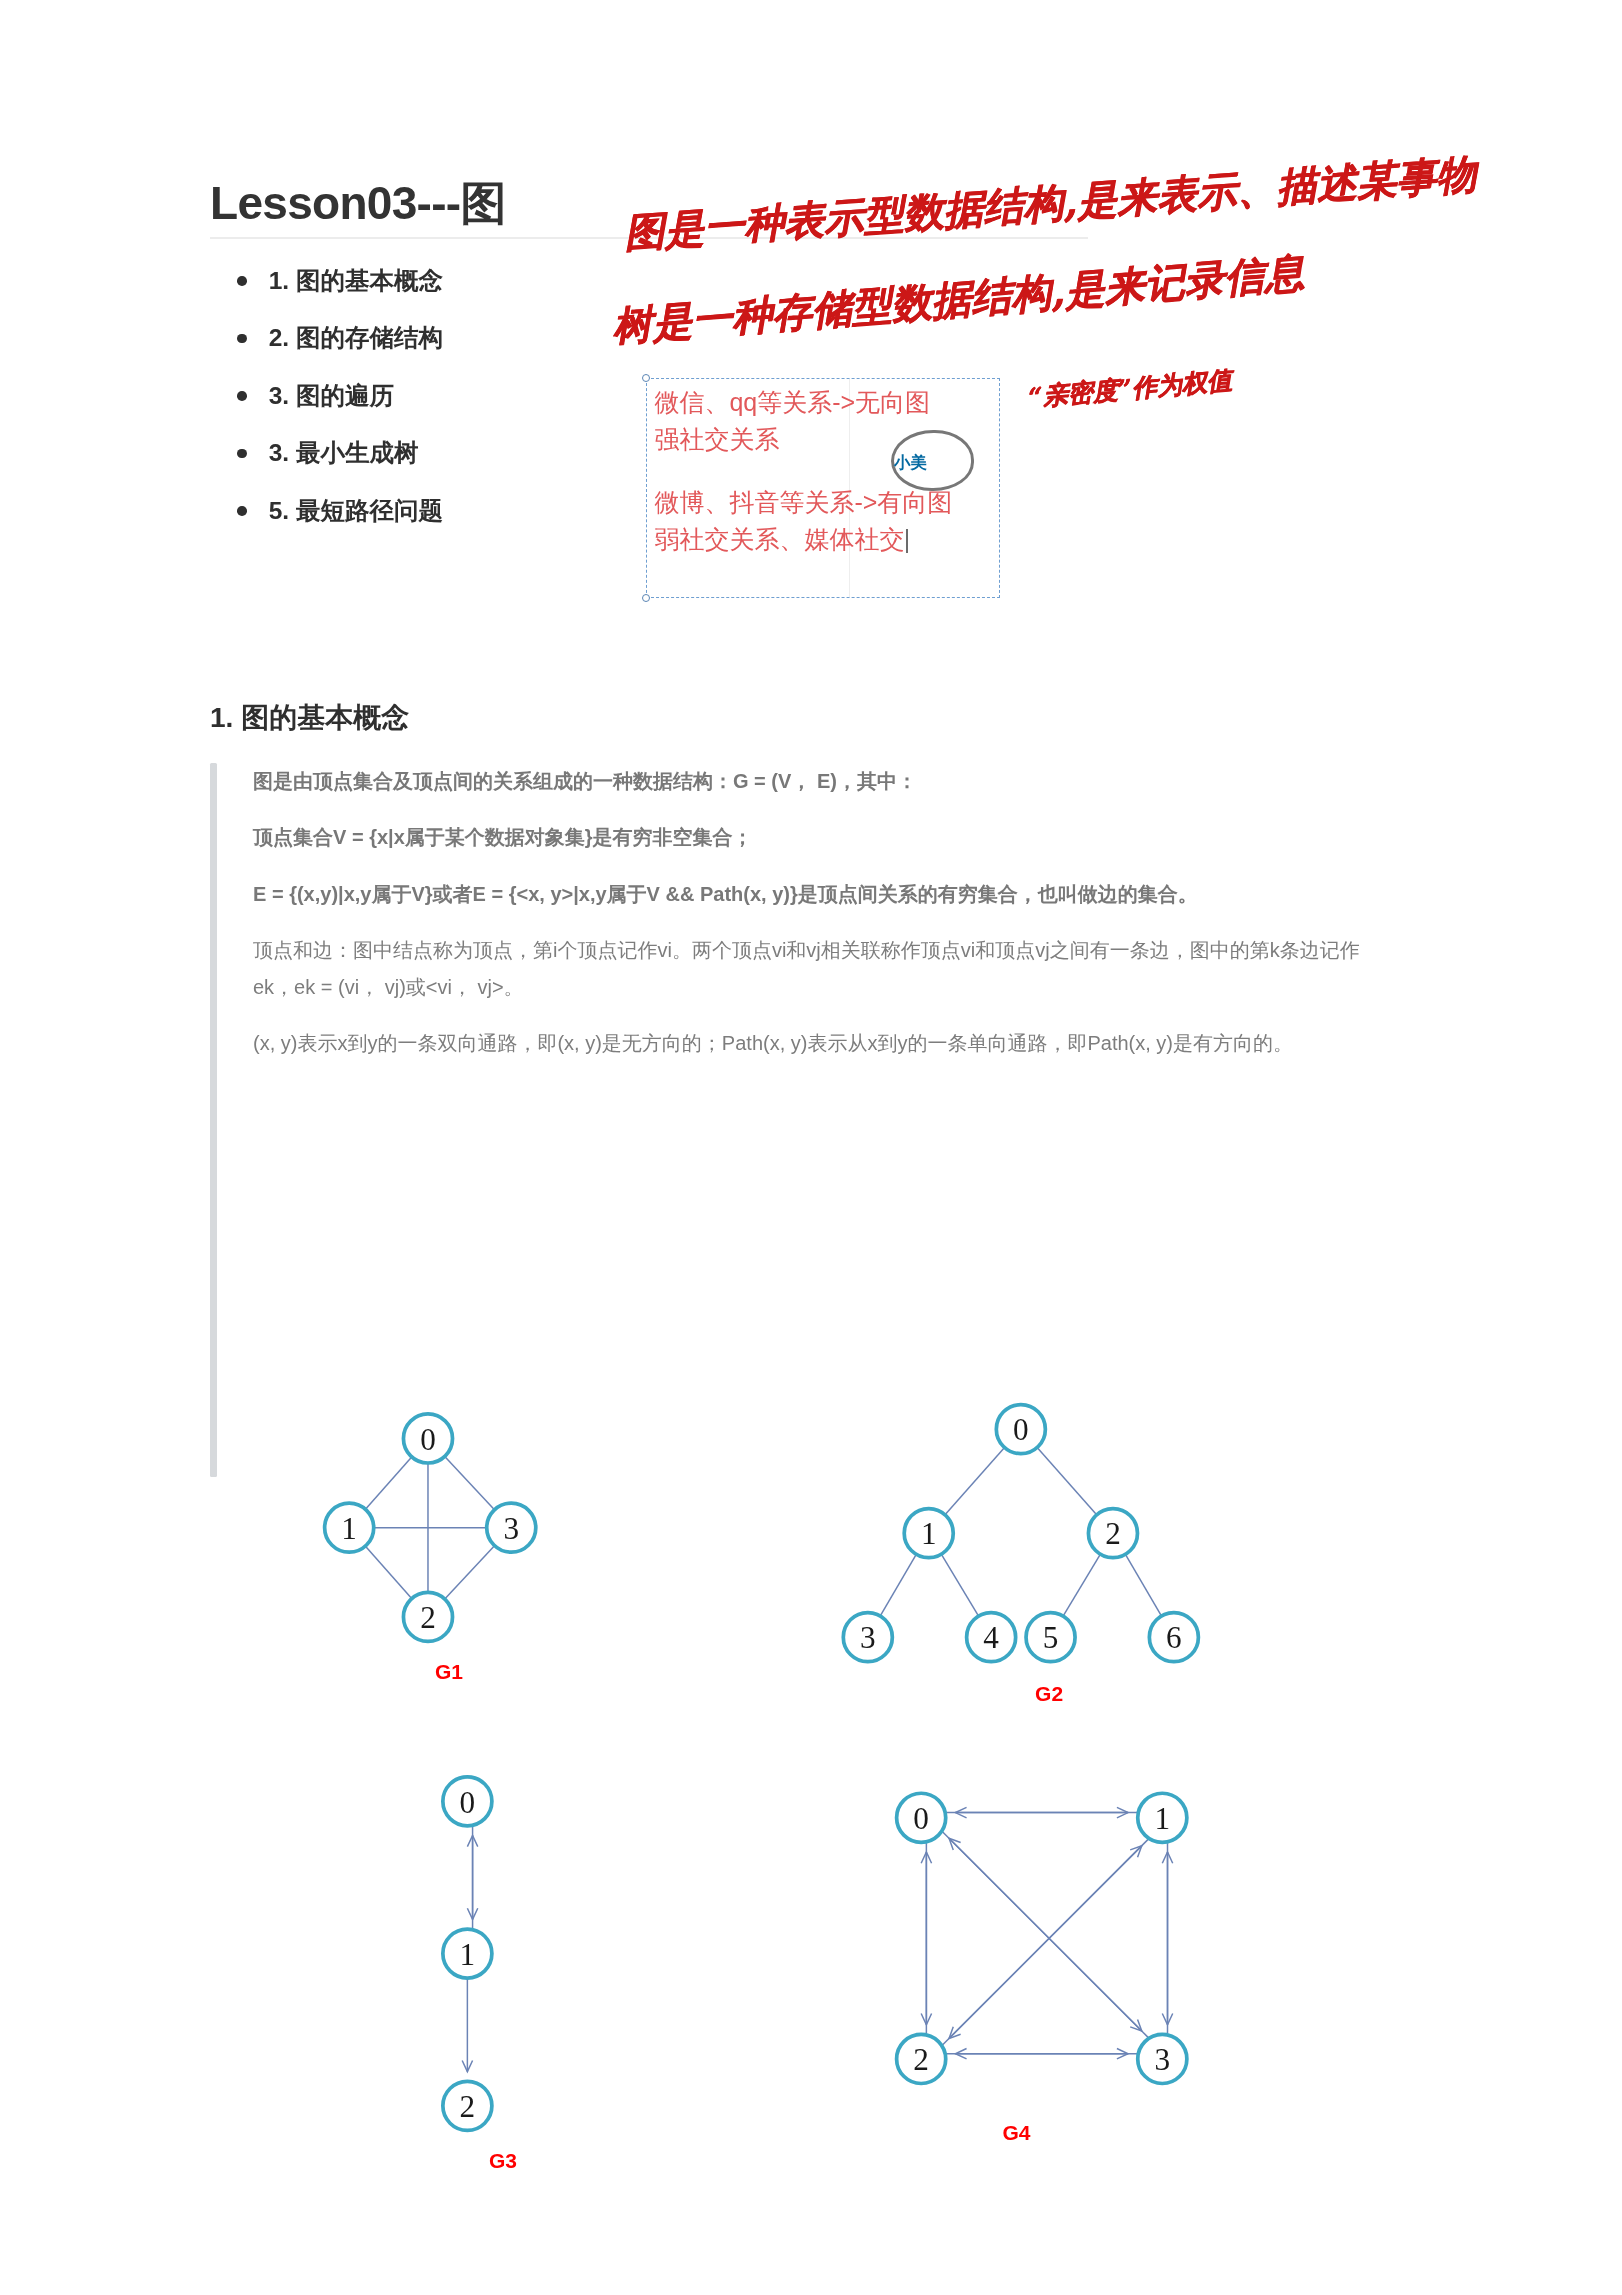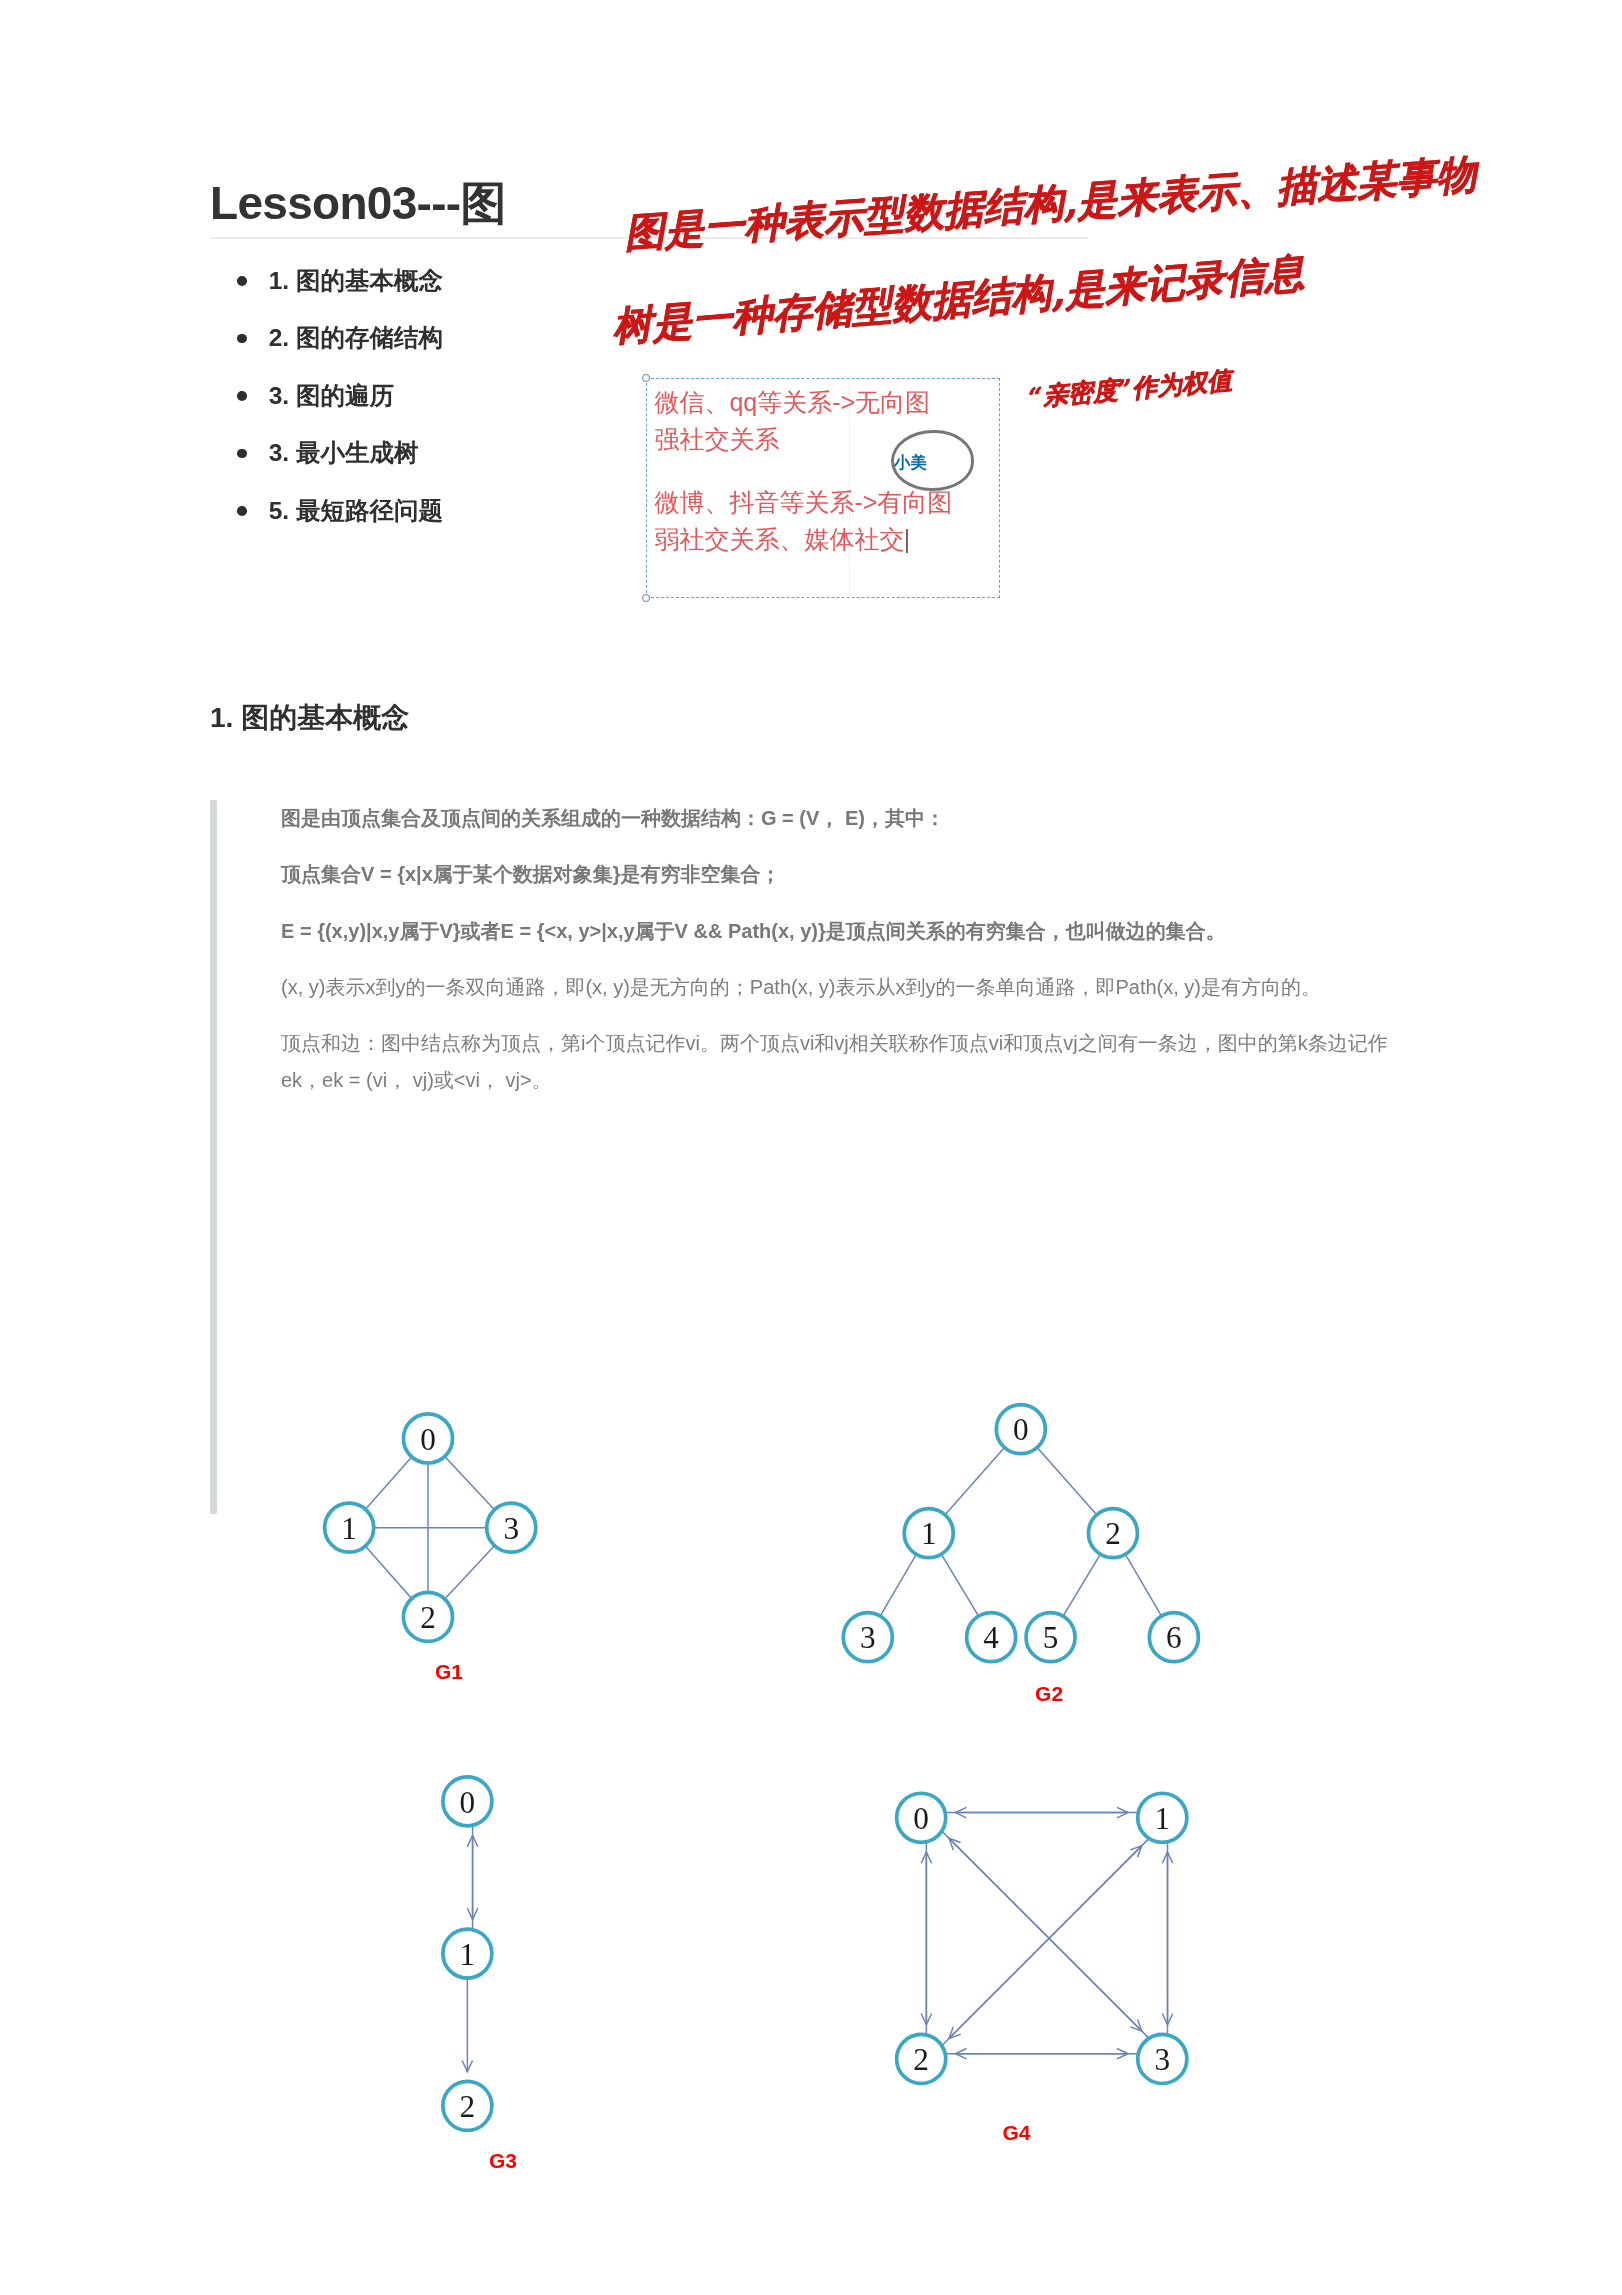--- a/index.html
+++ b/index.html
@@ -93,21 +93,21 @@
   }
 
   
   .sec-head{
     position:absolute;left:210px;top:699px;
     font-size:28px;font-weight:bold;color:#2f2f2f;
   }
 
   
   .body-block{
-    position:absolute;left:210px;top:800px;width:1190px;padding-left:28px;
+    position:absolute;left:210px;top:763px;width:1190px;
   }
   .body-block::before{
     content:"";position:absolute;left:0;top:0;width:6.7px;height:714px;
     background:#d6d9dc;border-radius:1.5px;
   }
   .para{
     margin-left:43px;
     font-size:20px;line-height:1.85;color:#7d7d7d;
     font-family:"Liberation Sans",sans-serif;
     margin-bottom:19.3px;
@@ -183,22 +183,22 @@
 
   <div class="oval"></div>
   <div class="oval-label">小美</div>
 
   <div class="sec-head">1. 图的基本概念</div>
 
   <div class="body-block">
     <div class="para strong">图是由顶点集合及顶点间的关系组成的一种数据结构：G = (V， E)，其中：</div>
     <div class="para strong">顶点集合V = {x|x属于某个数据对象集}是有穷非空集合；</div>
     <div class="para strong">E = {(x,y)|x,y属于V}或者E = {&lt;x, y&gt;|x,y属于V &amp;&amp; Path(x, y)}是顶点间关系的有穷集合，也叫做边的集合。</div>
+    <div class="para">顶点和边：图中结点称为顶点，第i个顶点记作vi。两个顶点vi和vj相关联称作顶点vi和顶点vj之间有一条边，图中的第k条边记作ek，ek = (vi， vj)或&lt;vi， vj&gt;。</div>
     <div class="para">(x, y)表示x到y的一条双向通路，即(x, y)是无方向的；Path(x, y)表示从x到y的一条单向通路，即Path(x, y)是有方向的。</div>
-    <div class="para">顶点和边：图中结点称为顶点，第i个顶点记作vi。两个顶点vi和vj相关联称作顶点vi和顶点vj之间有一条边，图中的第k条边记作ek，ek = (vi， vj)或&lt;vi， vj&gt;。</div>
   </div>
 
   <div class="fig fig-g1">
     <svg width="342" height="298" viewBox="0 0 460 400">
         <line x1="133.4908212061507" y1="75.48208920058411" x2="72.50917879384929" y2="144.5179107994159" stroke="#6b83b5" stroke-width="2" fill="none"></line>
         <line x1="179.1988205122404" y1="74.85587912025754" x2="244.8011794877596" y2="145.14412087974245" stroke="#6b83b5" stroke-width="2" fill="none"></line>
         <line x1="156" y1="84" x2="156" y2="256" stroke="#6b83b5" stroke-width="2" fill="none"></line>
         <line x1="84" y1="170" x2="234" y2="170" stroke="#6b83b5" stroke-width="2" fill="none"></line>
         <line x1="72.50917879384929" y1="195.4820892005841" x2="133.4908212061507" y2="264.5179107994159" stroke="#6b83b5" stroke-width="2" fill="none"></line>
         <line x1="244.8011794877596" y1="194.85587912025755" x2="179.1988205122404" y2="265.14412087974245" stroke="#6b83b5" stroke-width="2" fill="none"></line>

